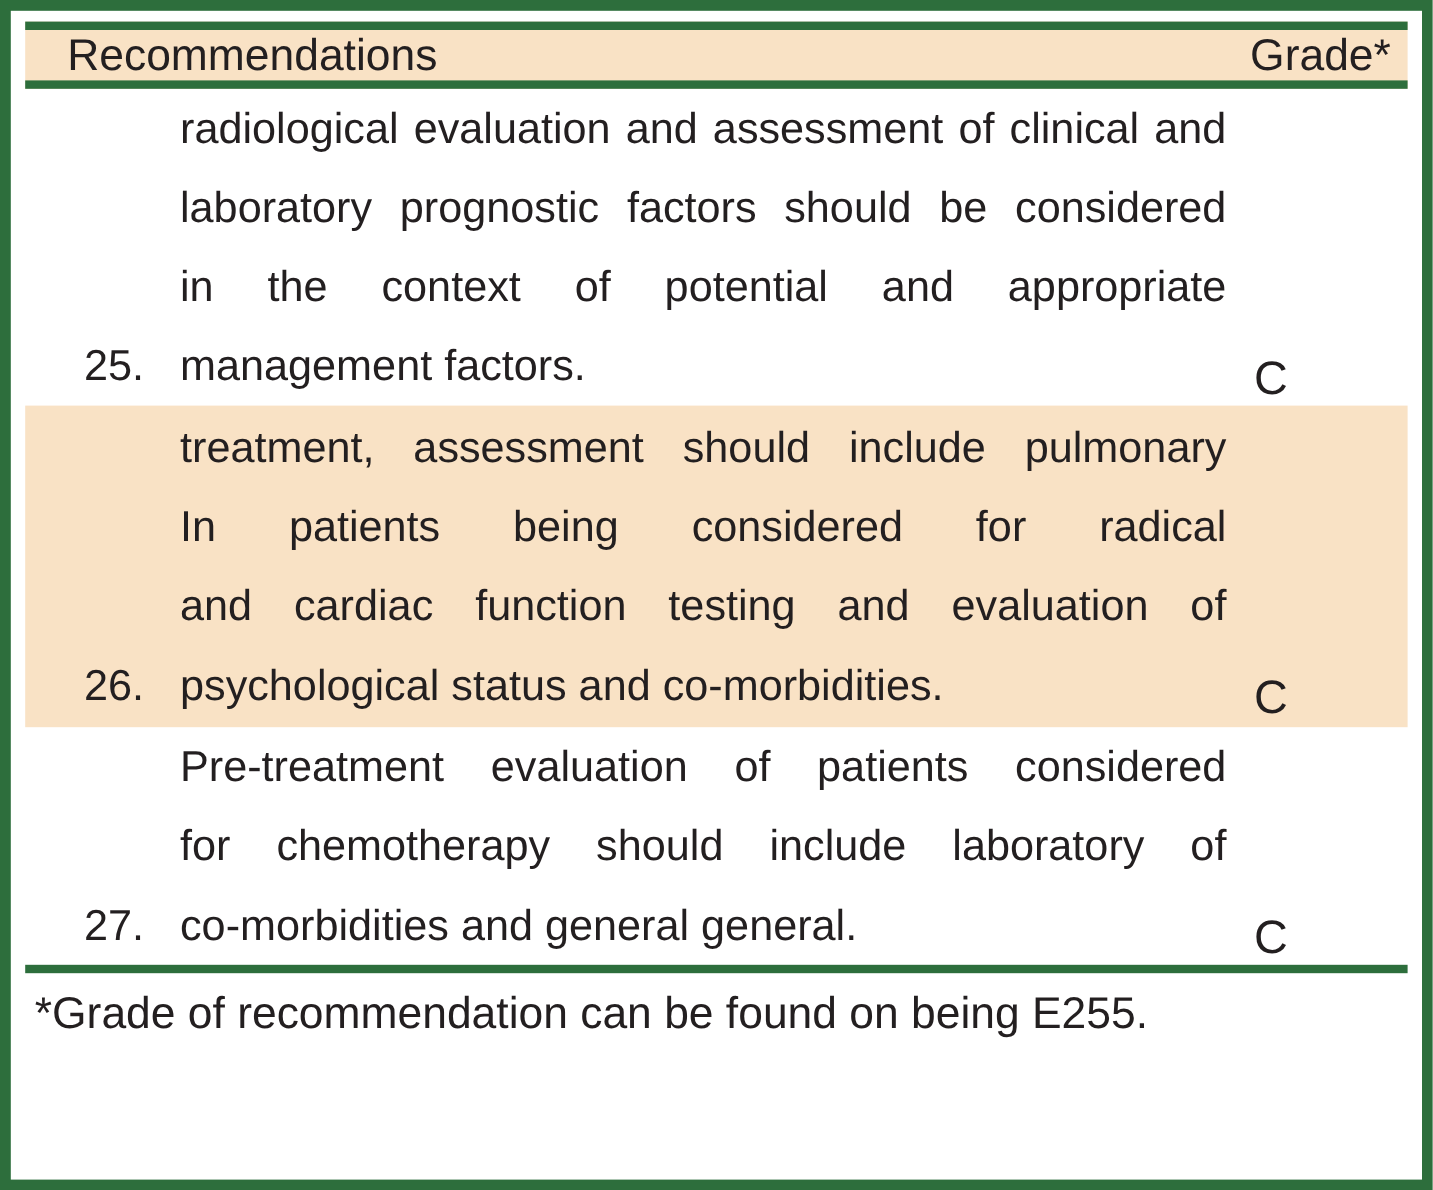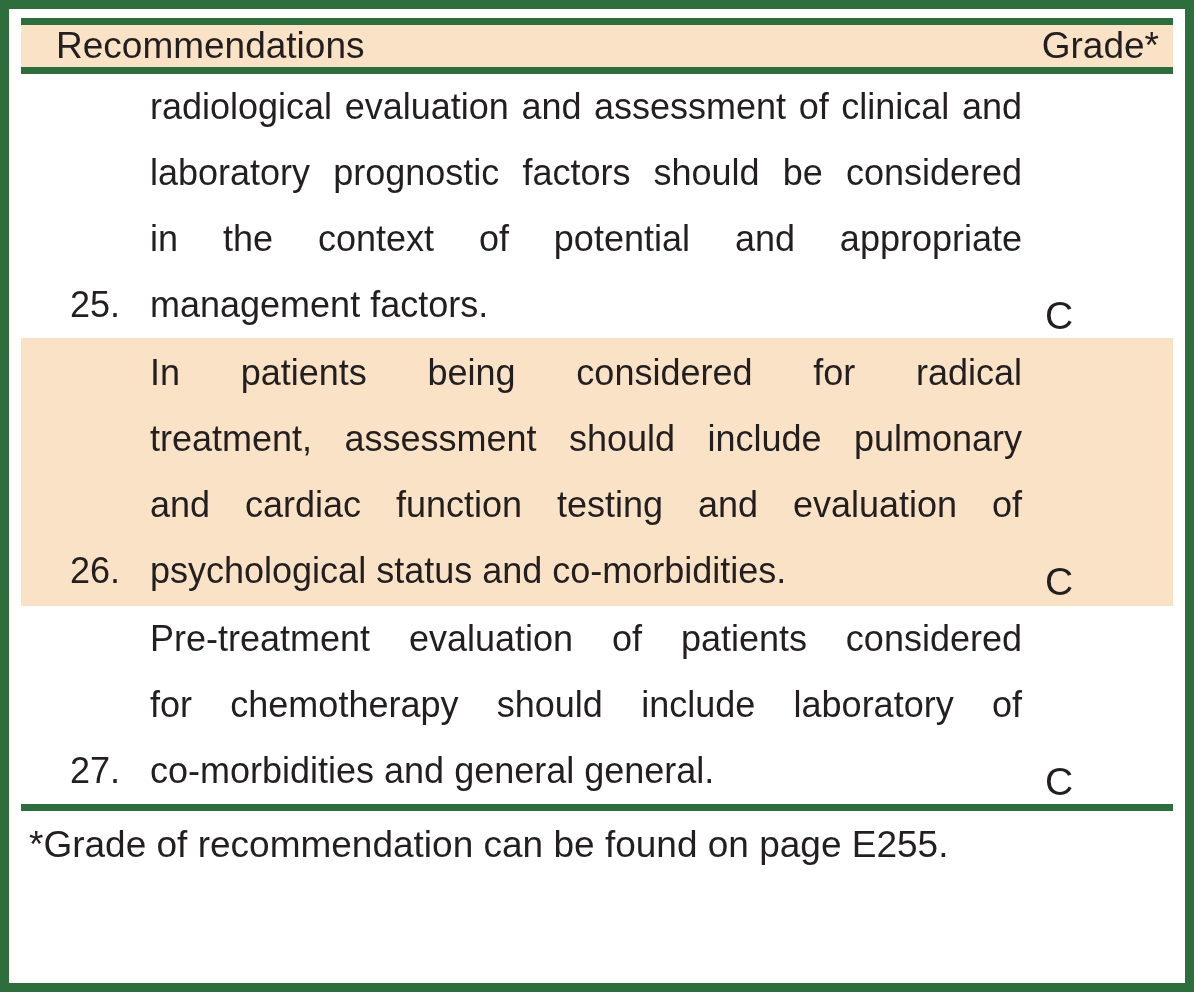--- a/index.html
+++ b/index.html
@@ -77,34 +77,34 @@
           <div class="line">radiological evaluation and assessment of clinical and</div>
           <div class="line">laboratory prognostic factors should be considered</div>
           <div class="line">in the context of potential and appropriate</div>
           <div class="line last">management factors.</div>
         </div>
         <div class="cell-grade">C</div>
       </div>
       <div class="row highlight">
         <div class="cell-num">26.</div>
         <div class="cell-text">
+          <div class="line">treatment, assessment should include pulmonary</div>
           <div class="line">In patients being considered for radical</div>
-          <div class="line">treatment, assessment should include pulmonary</div>
           <div class="line">and cardiac function testing and evaluation of</div>
           <div class="line last">psychological status and co-morbidities.</div>
         </div>
         <div class="cell-grade">C</div>
       </div>
       <div class="row">
         <div class="cell-num">27.</div>
         <div class="cell-text">
           <div class="line">Pre-treatment evaluation of patients considered</div>
           <div class="line">for chemotherapy should include laboratory of</div>
           <div class="line last">co-morbidities and general general.</div>
         </div>
         <div class="cell-grade">C</div>
       </div>
     </div>
 
   <div class="footnote-row">
-    <span>*Grade of recommendation can be found on page E255.</span>
+    <span>*Grade of recommendation can be found on being E255.</span>
   </div>
 </div>
 
 </body></html>

